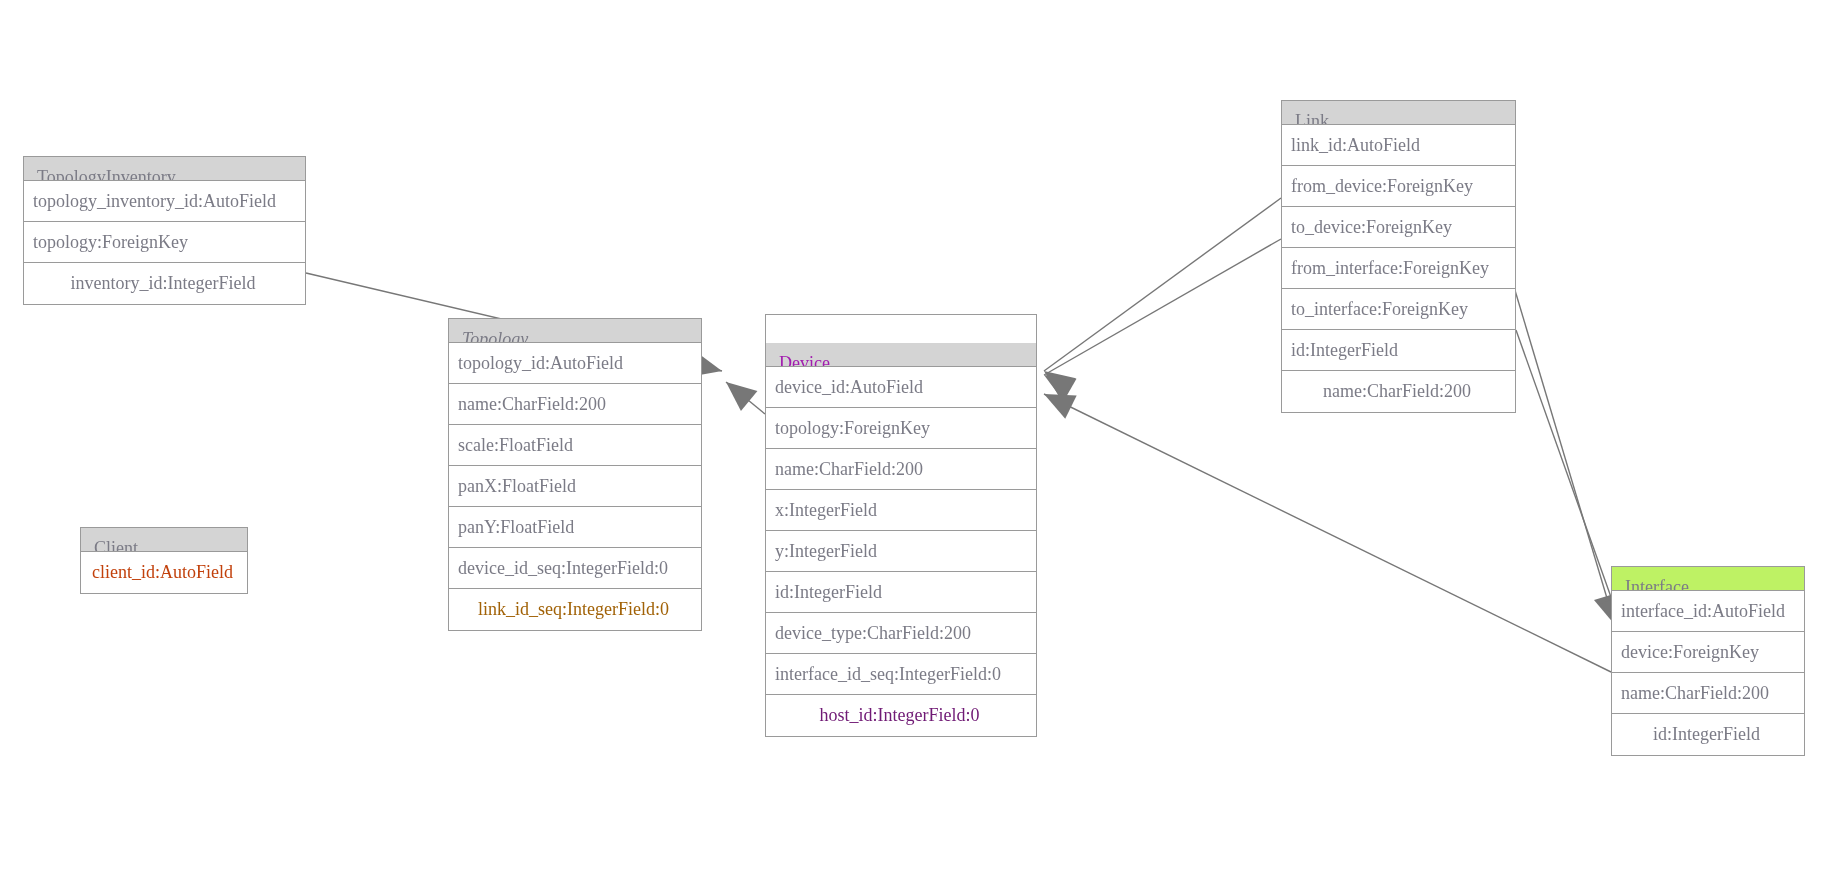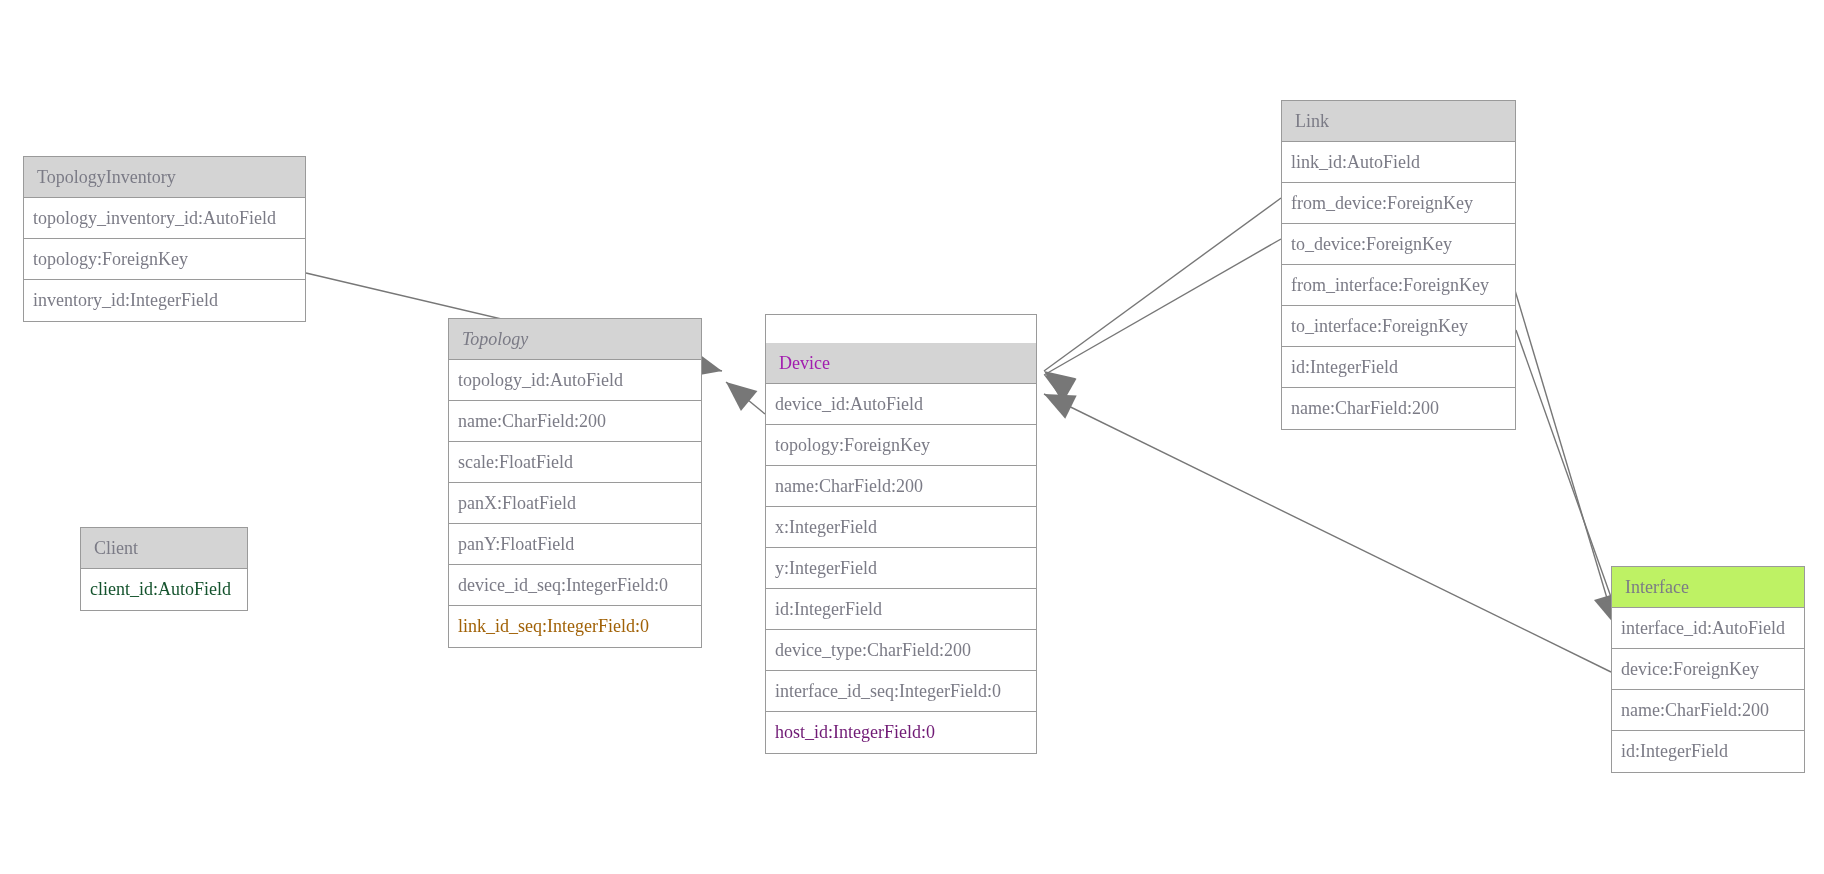--- a/index.html
+++ b/index.html
@@ -33,39 +33,40 @@
     background: #ffffff;
     border-collapse: collapse;
   }
   .entity-header {
     box-sizing: border-box;
     background: #d4d4d4;
     border-bottom: 1px solid #9a9a9a;
     color: #7b7b86;
     font-size: 18px;
     line-height: 40px;
-    height: 41px;
+    height: 24px;
     padding: 0 0 0 13px;
     white-space: nowrap;
     overflow: hidden;
   }
   .entity-field {
     box-sizing: border-box;
     border-bottom: 1px solid #9a9a9a;
     color: #7b7b86;
     font-size: 18px;
     line-height: 40px;
     height: 41px;
     padding: 0 12px 0 9px;
     white-space: nowrap;
     overflow: hidden;
     background: #ffffff;
   }
   .entity-field:last-child {
     border-bottom: none;
+    text-align: center;
   }
 </style>
 </head>
 <body>
 
 <div id="canvas">
 
   <svg id="edges" viewBox="0 0 1824 874" width="1824" height="874" xmlns="http://www.w3.org/2000/svg">
       <g>
         <path d="M 306,273 L 722,371" stroke="#777777" stroke-width="1.4" fill="none"></path>
@@ -99,21 +100,21 @@
 
   <div id="entity-layer">
       <div class="entity" style="left: 23px; top: 156px; width: 283px; border-color: rgb(154, 154, 154);">
         <div class="entity-header" style="background: rgb(212, 212, 212); color: rgb(123, 123, 134); border-bottom-color: rgb(154, 154, 154);">TopologyInventory</div>
         <div class="entity-field" style="color: rgb(123, 123, 134); border-bottom-color: rgb(154, 154, 154);">topology_inventory_id:AutoField</div>
         <div class="entity-field" style="color: rgb(123, 123, 134); border-bottom-color: rgb(154, 154, 154);">topology:ForeignKey</div>
         <div class="entity-field" style="color: rgb(123, 123, 134); border-bottom-color: rgb(154, 154, 154);">inventory_id:IntegerField</div>
       </div>
       <div class="entity" style="left: 80px; top: 527px; width: 168px; border-color: rgb(154, 154, 154);">
         <div class="entity-header" style="background: rgb(212, 212, 212); color: rgb(123, 123, 134); border-bottom-color: rgb(154, 154, 154);">Client</div>
-        <div class="entity-field" style="color: #14532d; border-bottom-color: rgb(154, 154, 154);">client_id:AutoField</div>
+        <div class="entity-field" style="color: #c2410c; border-bottom-color: rgb(154, 154, 154);">client_id:AutoField</div>
       </div>
       <div class="entity" style="left: 448px; top: 318px; width: 254px; border-color: rgb(154, 154, 154);">
         <div class="entity-header" style="background: rgb(212, 212, 212); color: rgb(123, 123, 134); border-bottom-color: rgb(154, 154, 154); font-style: italic;">Topology</div>
         <div class="entity-field" style="color: rgb(123, 123, 134); border-bottom-color: rgb(154, 154, 154);">topology_id:AutoField</div>
         <div class="entity-field" style="color: rgb(123, 123, 134); border-bottom-color: rgb(154, 154, 154);">name:CharField:200</div>
         <div class="entity-field" style="color: rgb(123, 123, 134); border-bottom-color: rgb(154, 154, 154);">scale:FloatField</div>
         <div class="entity-field" style="color: rgb(123, 123, 134); border-bottom-color: rgb(154, 154, 154);">panX:FloatField</div>
         <div class="entity-field" style="color: rgb(123, 123, 134); border-bottom-color: rgb(154, 154, 154);">panY:FloatField</div>
         <div class="entity-field" style="color: rgb(123, 123, 134); border-bottom-color: rgb(154, 154, 154);">device_id_seq:IntegerField:0</div>
         <div class="entity-field" style="color: #a16207; border-bottom-color: rgb(154, 154, 154);">link_id_seq:IntegerField:0</div>

